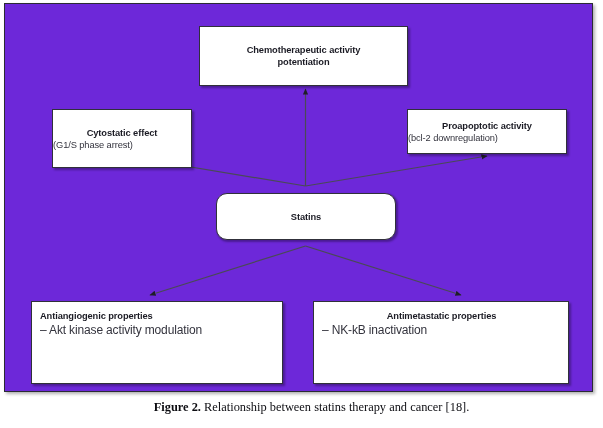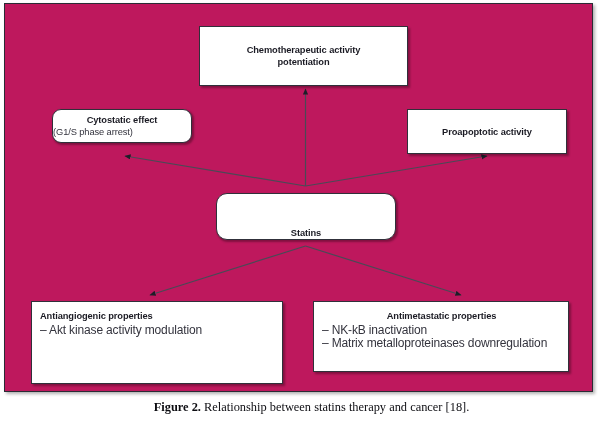--- a/index.html
+++ b/index.html
@@ -19,21 +19,21 @@
     height: 428px;
     background: #ffffff;
   }
   
   #diagram-panel {
     position: absolute;
     left: 4px;
     top: 3px;
     width: 589px;
     height: 389px;
-    background: #be185d;
+    background: #6d28d9;
     border: 1.5px solid #2b2b35;
     box-sizing: border-box;
     box-shadow: 2px 2px 3px rgba(0,0,0,0.30);
   }
   
   #connectors {
     position: absolute;
     left: 0;
     top: 0;
     width: 589px;
@@ -71,50 +71,48 @@
   #node-chemo {
     left: 194px;
     top: 22px;
     width: 209px;
     height: 60px;
   }
   #node-cytostatic {
     left: 47px;
     top: 105px;
     width: 140px;
-    height: 34px;
-    border-radius: 9px;
+    height: 59px;
   }
   #node-proapoptotic {
     left: 402px;
     top: 105px;
     width: 160px;
     height: 45px;
   }
   #node-statins {
     left: 211px;
     top: 189px;
     width: 180px;
     height: 47px;
     border-radius: 11px;
-    justify-content: flex-end;
   }
   #node-antiangiogenic {
     left: 26px;
     top: 297px;
     width: 252px;
     height: 83px;
     justify-content: flex-start;
     padding: 8px 10px 0 8px;
   }
   #node-antimetastatic {
     left: 308px;
     top: 297px;
     width: 256px;
-    height: 71px;
+    height: 83px;
     justify-content: flex-start;
     padding: 8px 7px 0 8px;
   }
   .list-head {
     font-weight: bold;
     font-size: 9.3px;
     color: #1b1b24;
     line-height: 13px;
     margin-bottom: 1px;
     letter-spacing: -0.1px;
@@ -174,35 +172,35 @@
       <div class="title">potentiation</div>
     </div>
 
     <div class="node" id="node-cytostatic">
       <div class="title">Cytostatic effect</div>
       <div class="sub">(G1/S phase arrest)</div>
     </div>
 
     <div class="node" id="node-proapoptotic">
       <div class="title">Proapoptotic activity</div>
+      <div class="sub">(bcl-2 downregulation)</div>
     </div>
 
     <div class="node" id="node-statins">
       <div class="title">Statins</div>
     </div>
 
     <div class="node" id="node-antiangiogenic">
       <div class="list-head left">Antiangiogenic properties</div>
       <div class="list-item">– Akt kinase activity modulation</div>
     </div>
 
     <div class="node" id="node-antimetastatic">
       <div class="list-head center">Antimetastatic properties</div>
       <div class="list-item">– NK-kB inactivation</div>
-      <div class="list-item">– Matrix metalloproteinases downregulation</div>
     </div>
 
   </div>
 
   <div id="caption">
     <span class="cap-label">Figure 2.</span><span> Relationship between statins therapy and cancer [18].</span>
   </div>
 
 </div>
 

